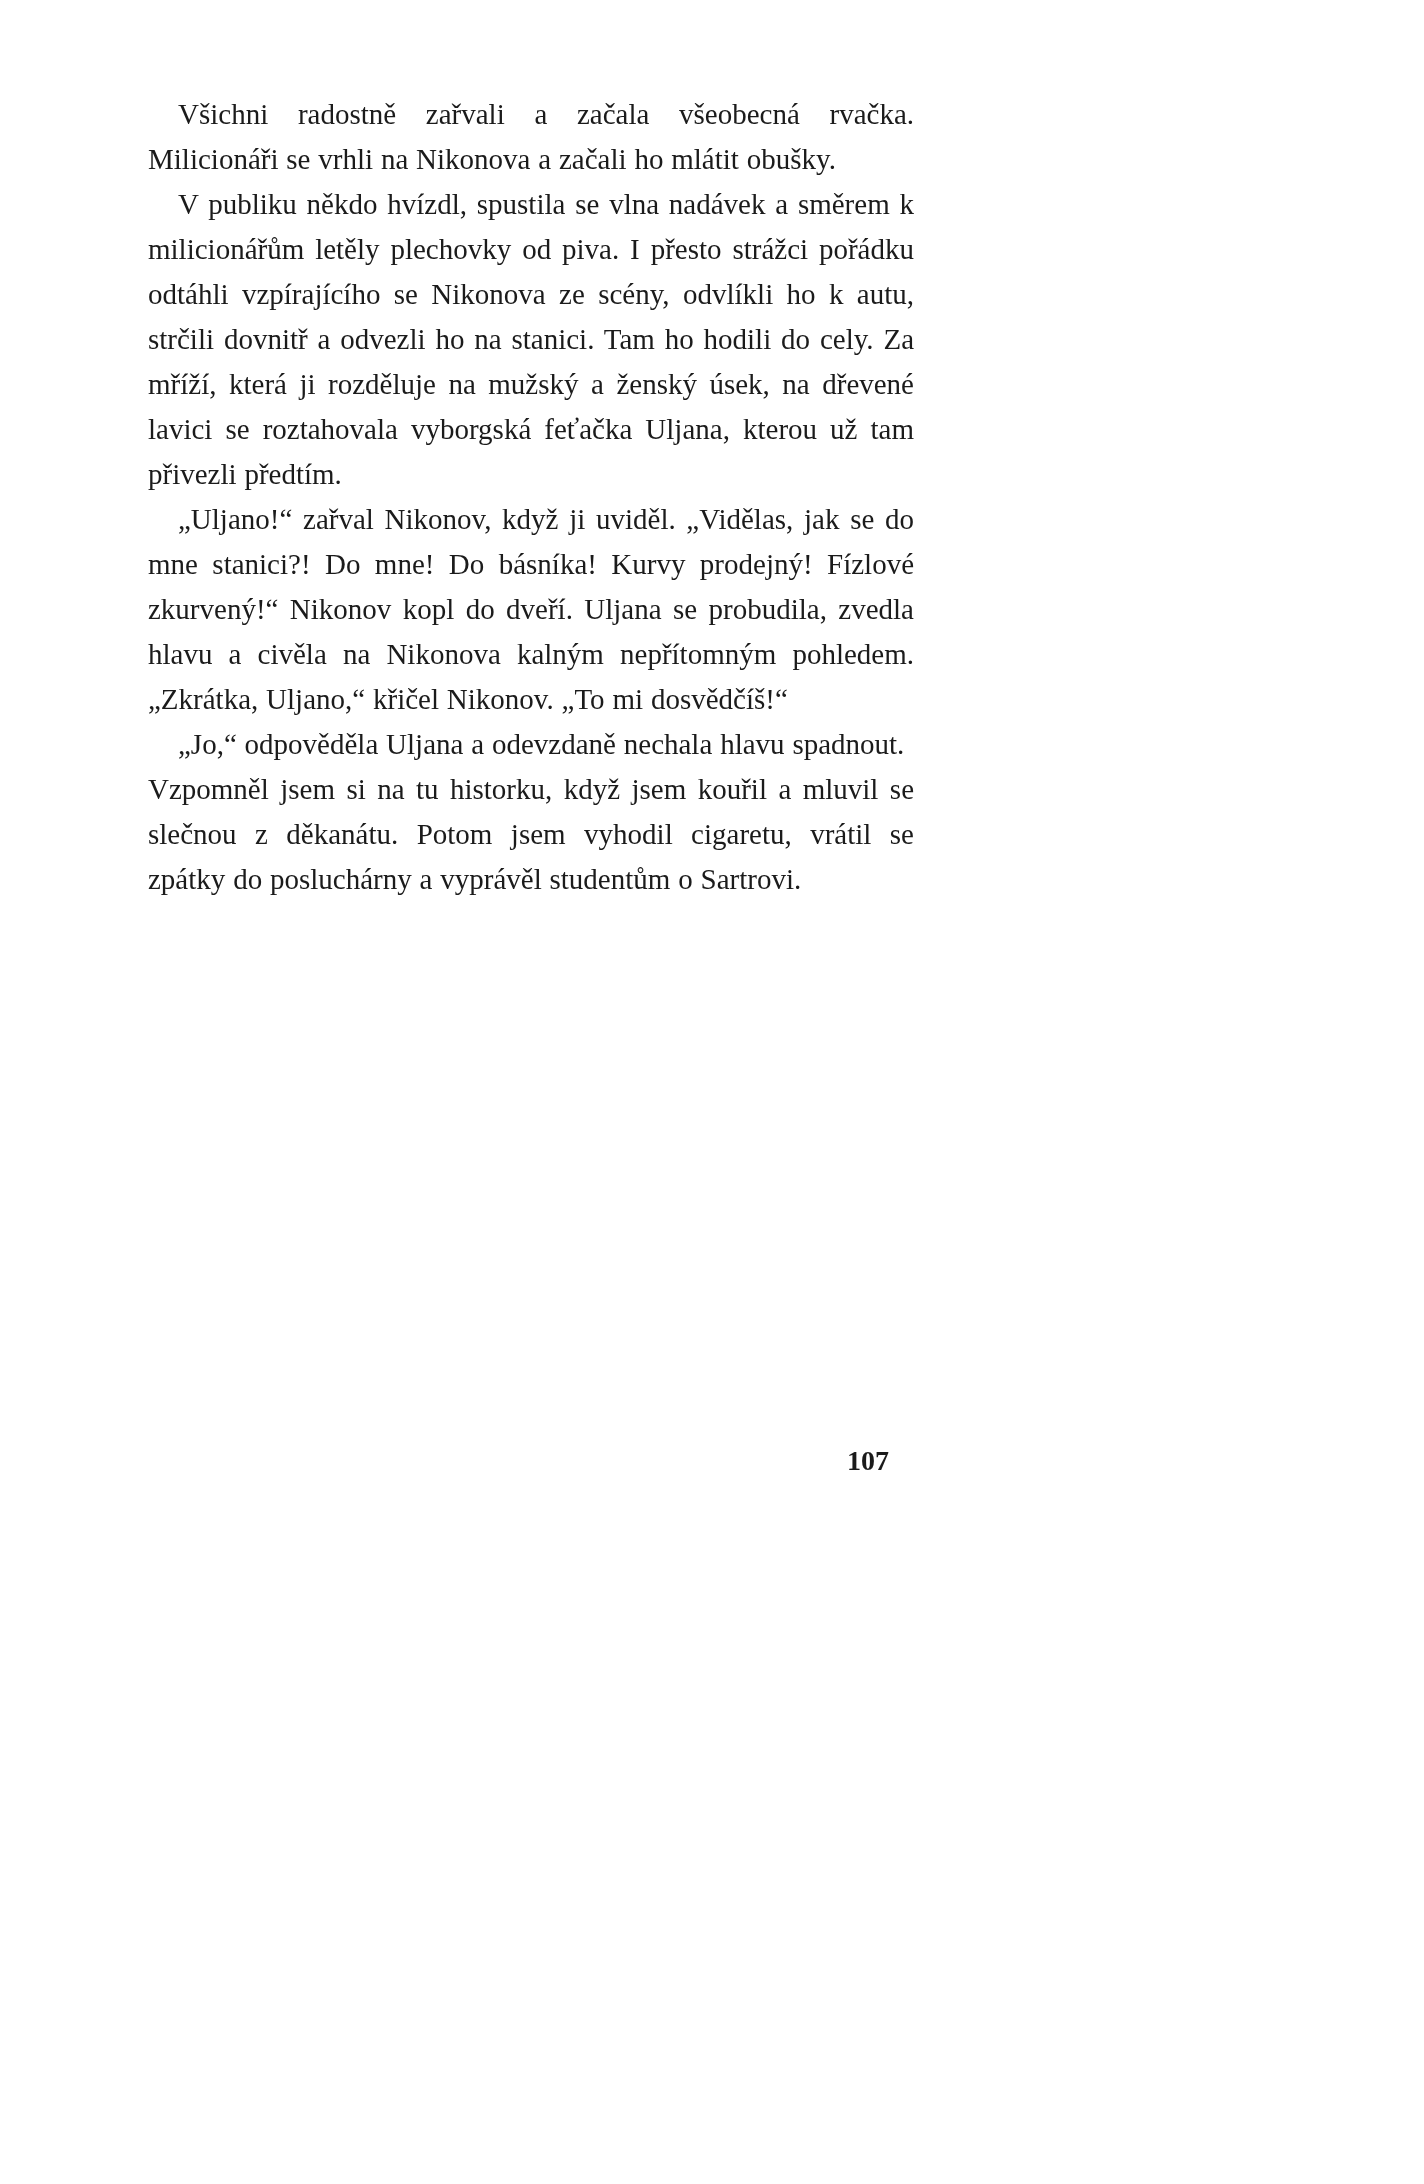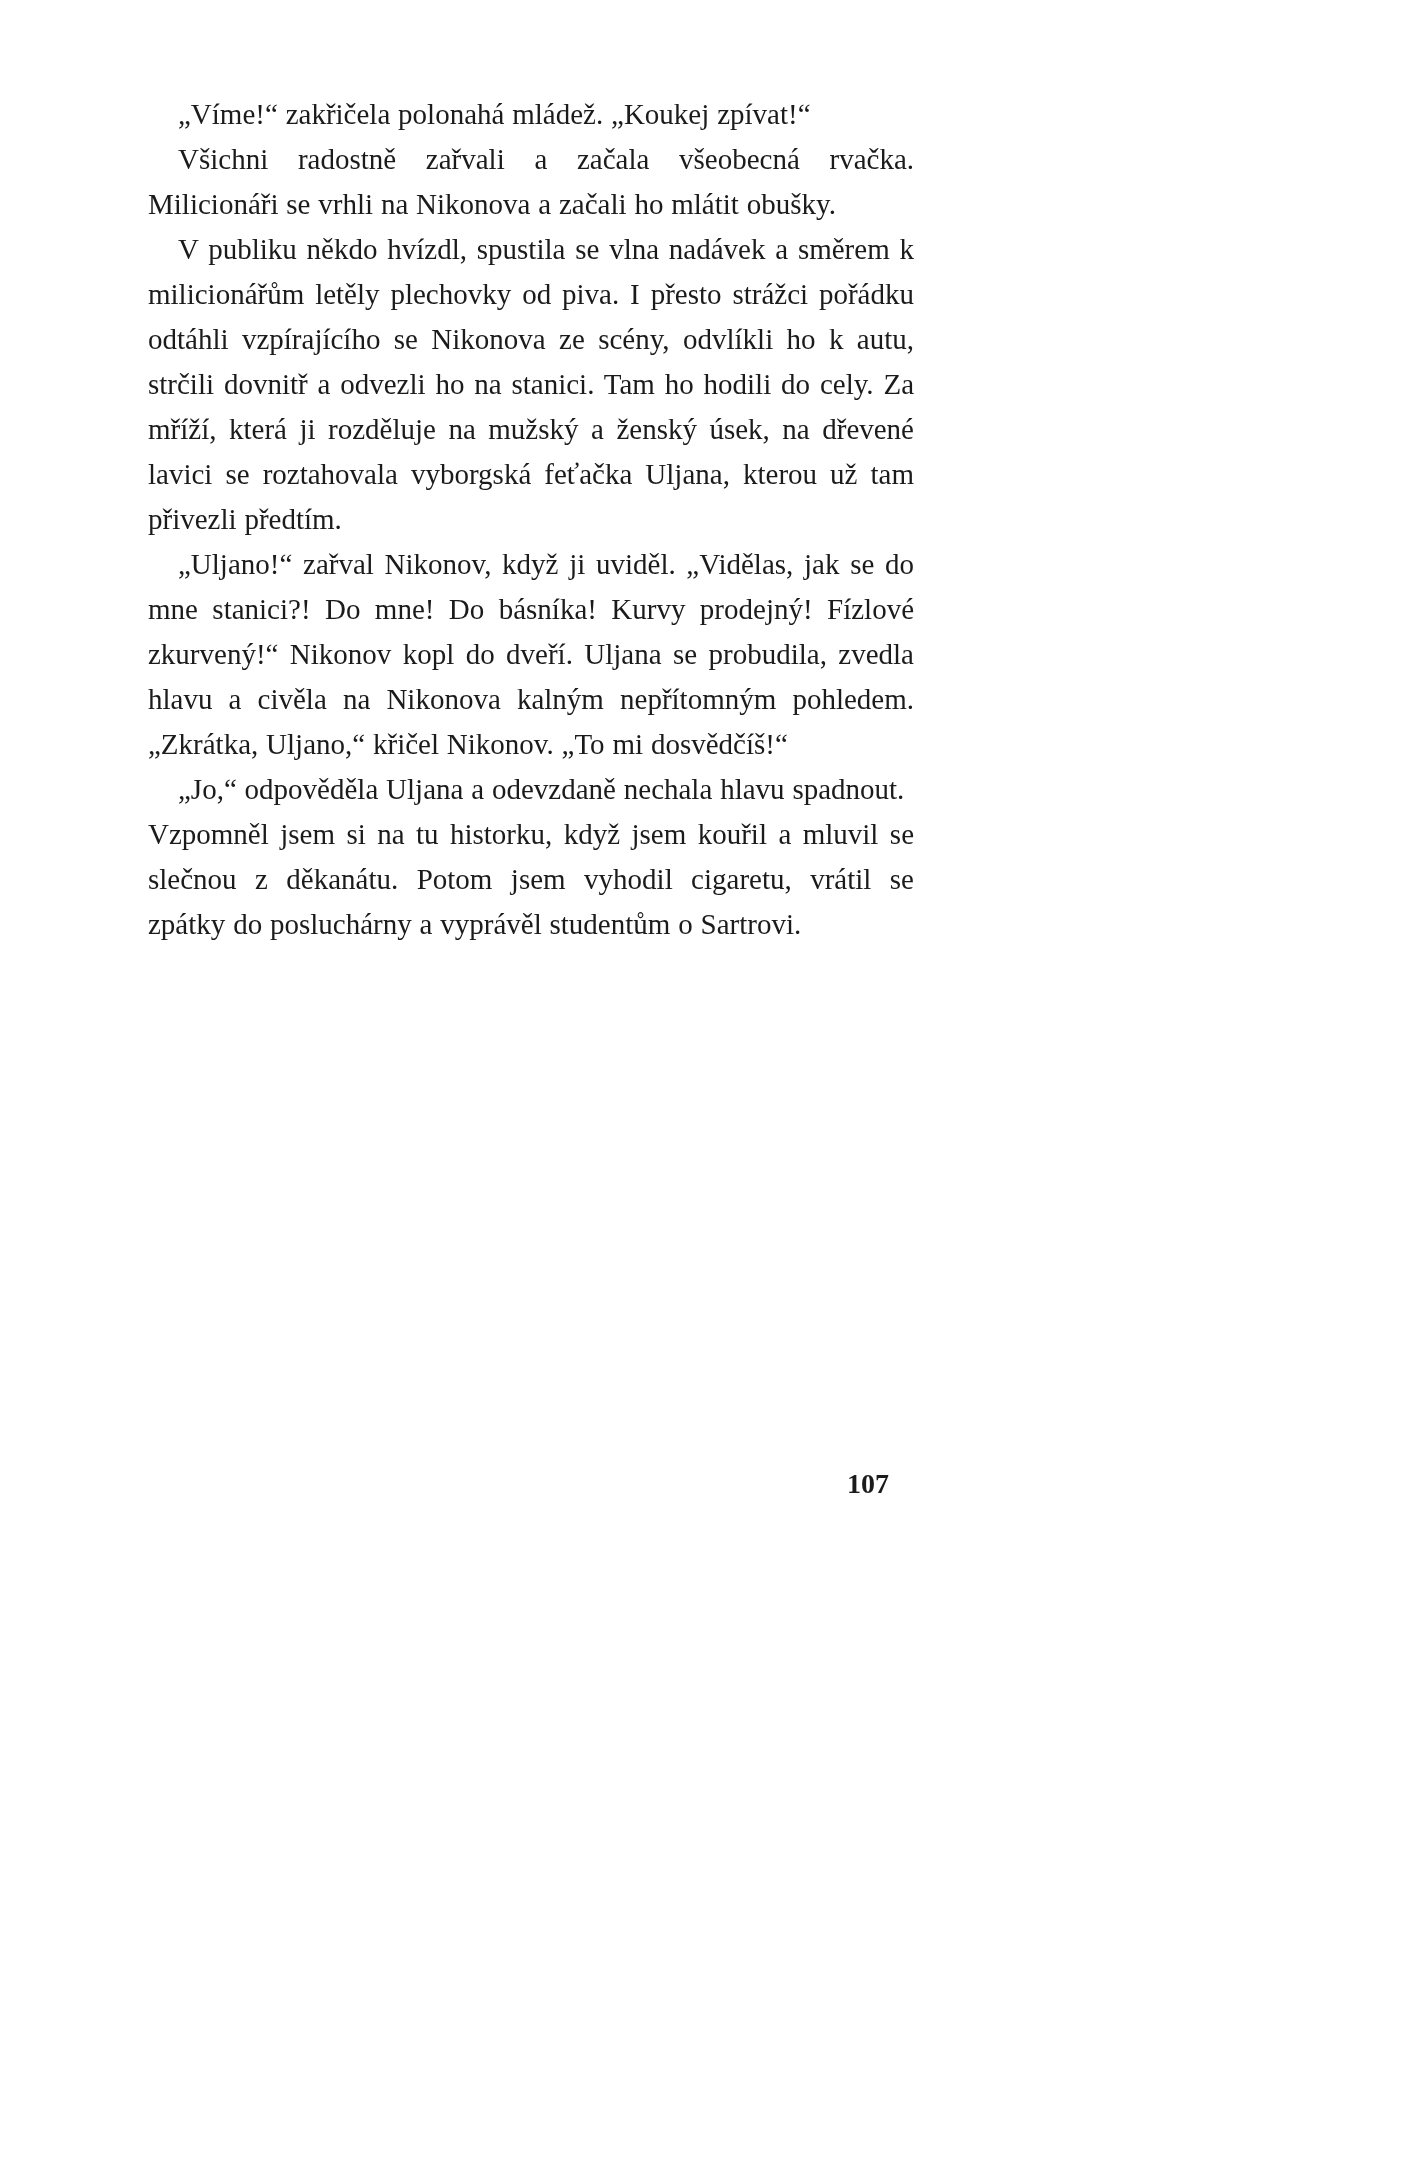--- a/index.html
+++ b/index.html
@@ -45,29 +45,27 @@
   .page-number {
     position: absolute;
     left: 148px;
     top: 1438px;
     width: 741px;
     text-align: right;
     font-size: 28px;
     line-height: 45px;
     font-weight: 700;
     color: #1b1b1b;
-    margin-top: 23px;
   }
 </style>
 </head>
 <body>
 
 <div class="book-page">
   <div class="text-block">
-    <p class="para">„Víme!“ zakřičela polonahá mládež. „Koukej zpívat!“</p>
     <p class="para">Všichni radostně zařvali a začala všeobecná rvačka. Milicionáři se vrhli na Nikonova a začali ho mlátit obušky.</p>
     <p class="para">V publiku někdo hvízdl, spustila se vlna nadávek a směrem k milicionářům letěly plechovky od piva. I přesto strážci pořádku odtáhli vzpírajícího se Nikonova ze scény, odvlíkli ho k autu, strčili dovnitř a odvezli ho na stanici. Tam ho hodili do cely. Za mříží, která ji rozděluje na mužský a ženský úsek, na dřevené lavici se roztahovala vyborgská feťačka Uljana, kterou už tam přivezli předtím.</p>
     <p class="para">„Uljano!“ zařval Nikonov, když ji uviděl. „Vidělas, jak se do mne stanici?! Do mne! Do básníka! Kurvy prodejný! Fízlové zkurvený!“ Nikonov kopl do dveří. Uljana se probudila, zvedla hlavu a civěla na Nikonova kalným nepřítomným pohledem. „Zkrátka, Uljano,“ křičel Nikonov. „To mi dosvědčíš!“</p>
     <p class="para">„Jo,“ odpověděla Uljana a odevzdaně nechala hlavu spadnout.</p>
     <p class="para no-indent section-start">Vzpomněl jsem si na tu historku, když jsem kouřil a mluvil se slečnou z děkanátu. Potom jsem vyhodil cigaretu, vrátil se zpátky do posluchárny a vyprávěl studentům o Sartrovi.</p>
   </div>
   <div class="page-number">107</div>
 </div>
 
 </body></html>

